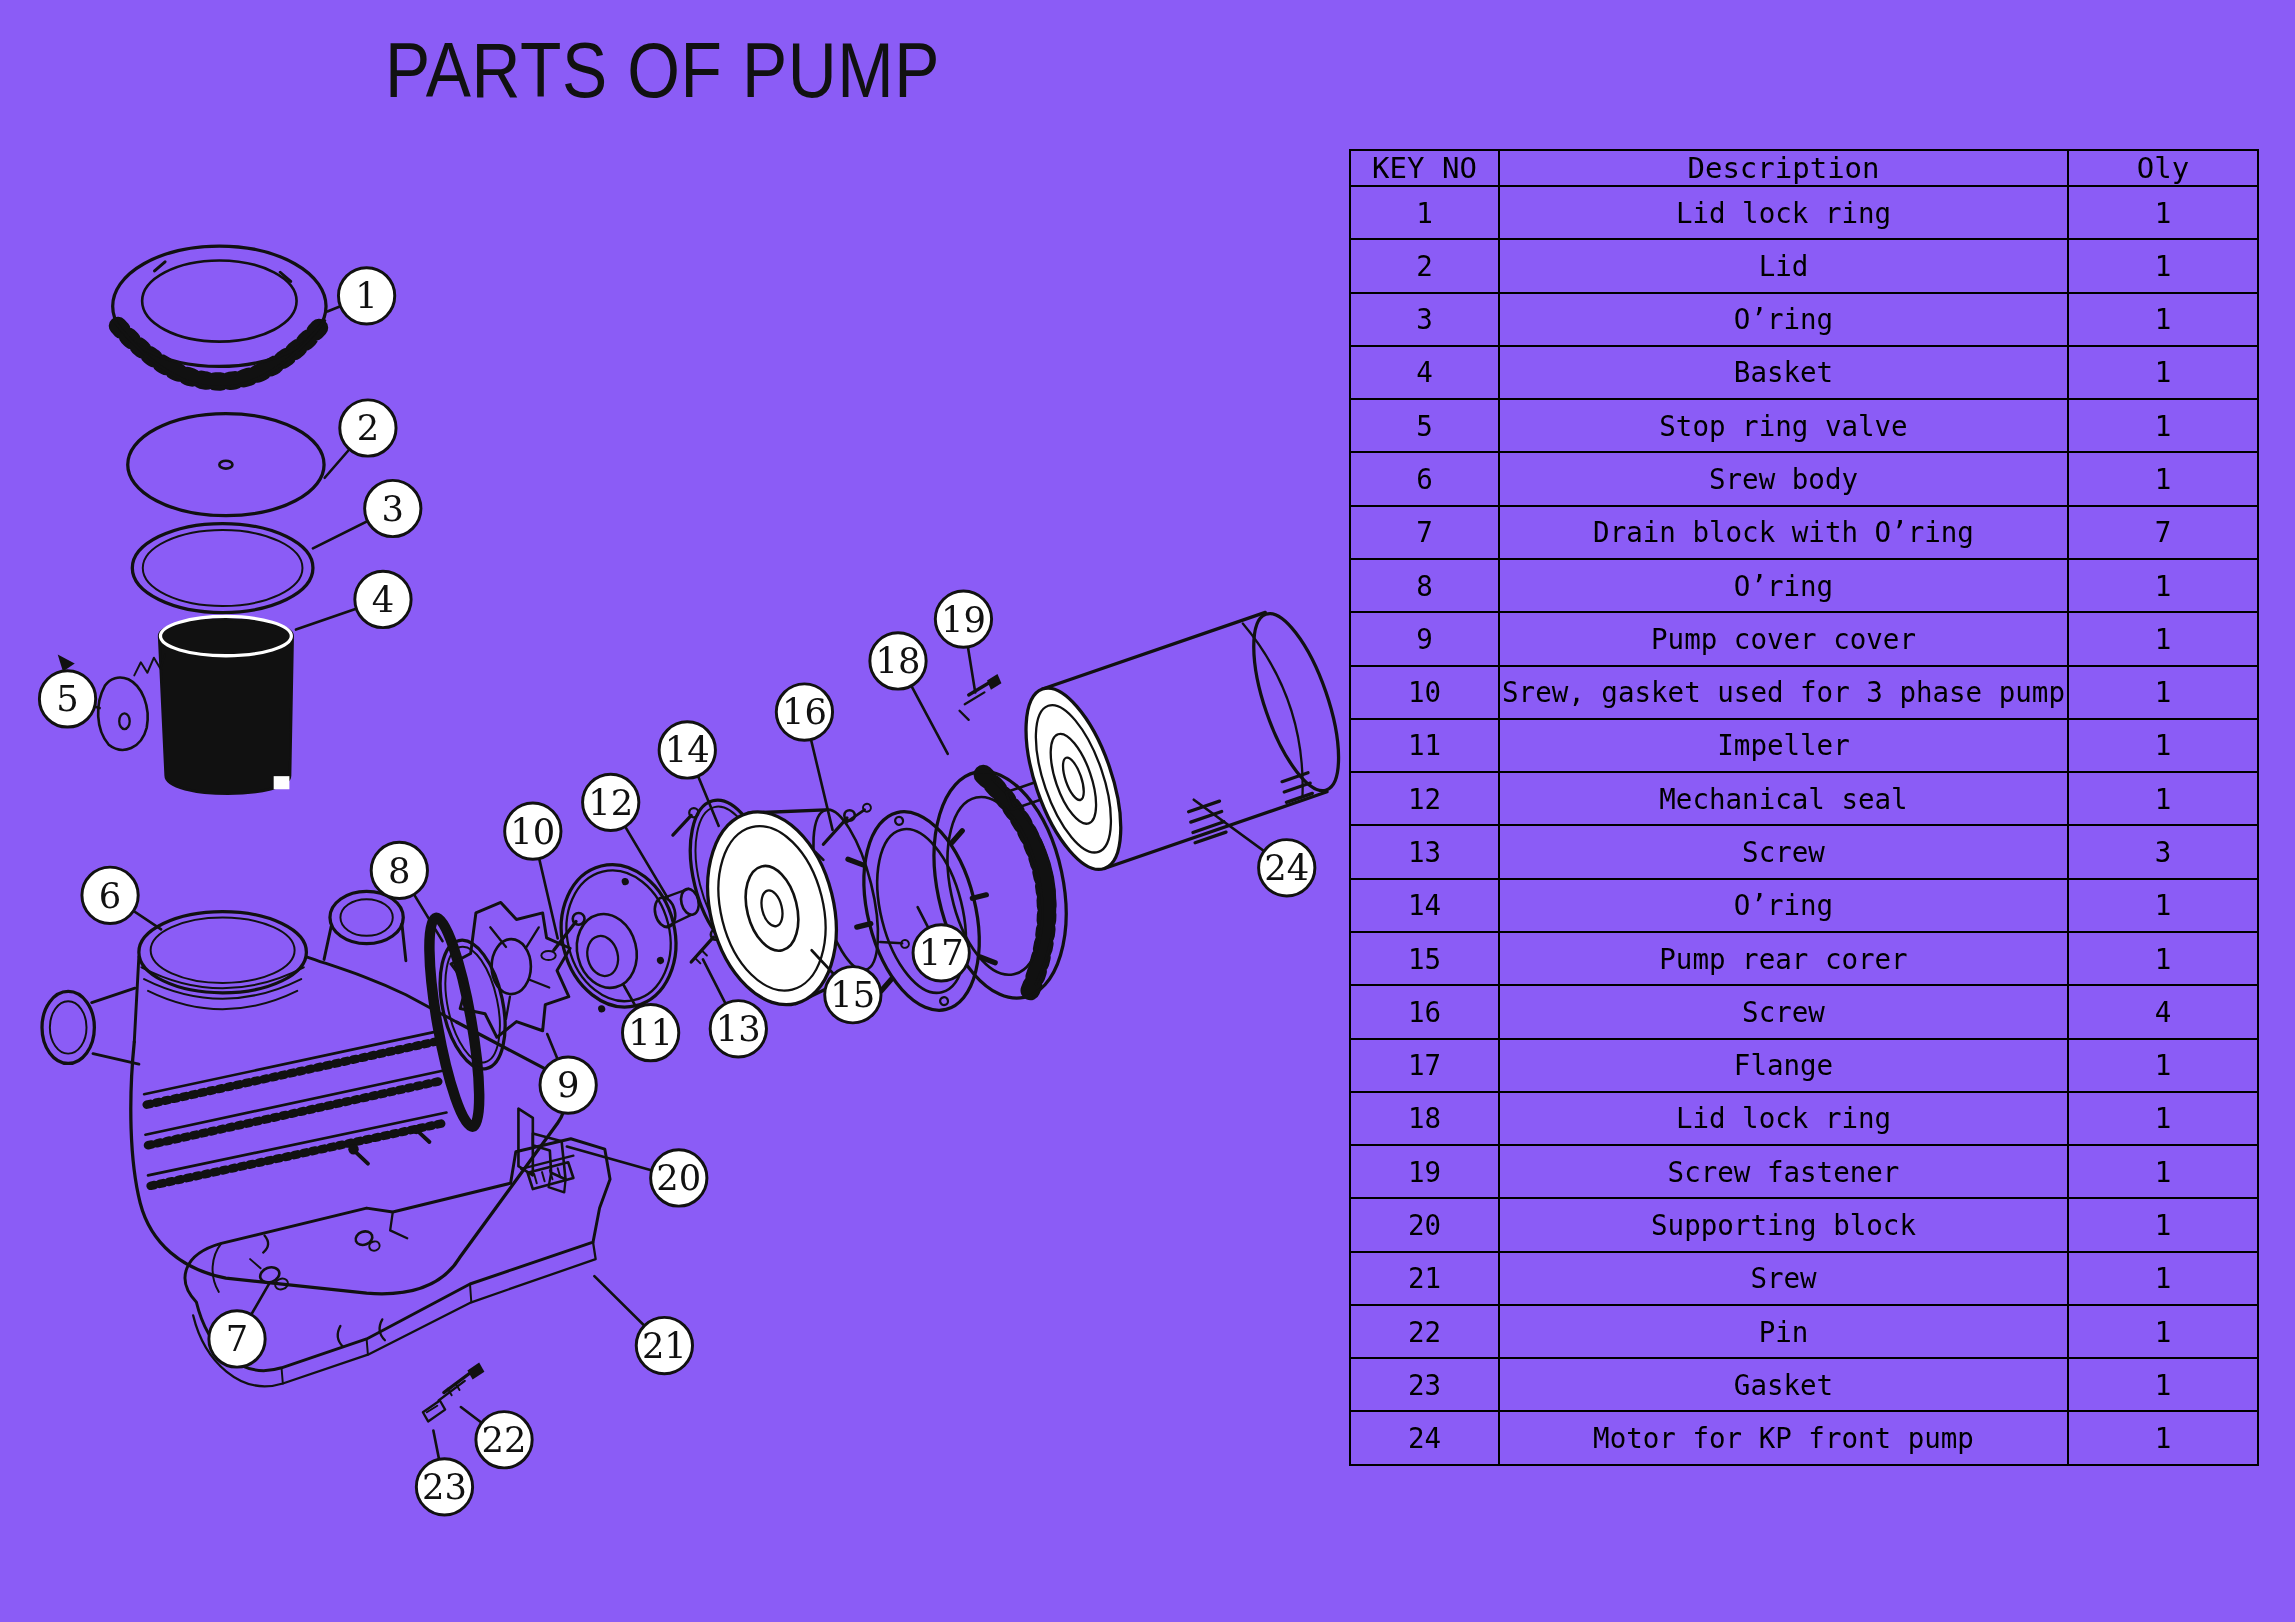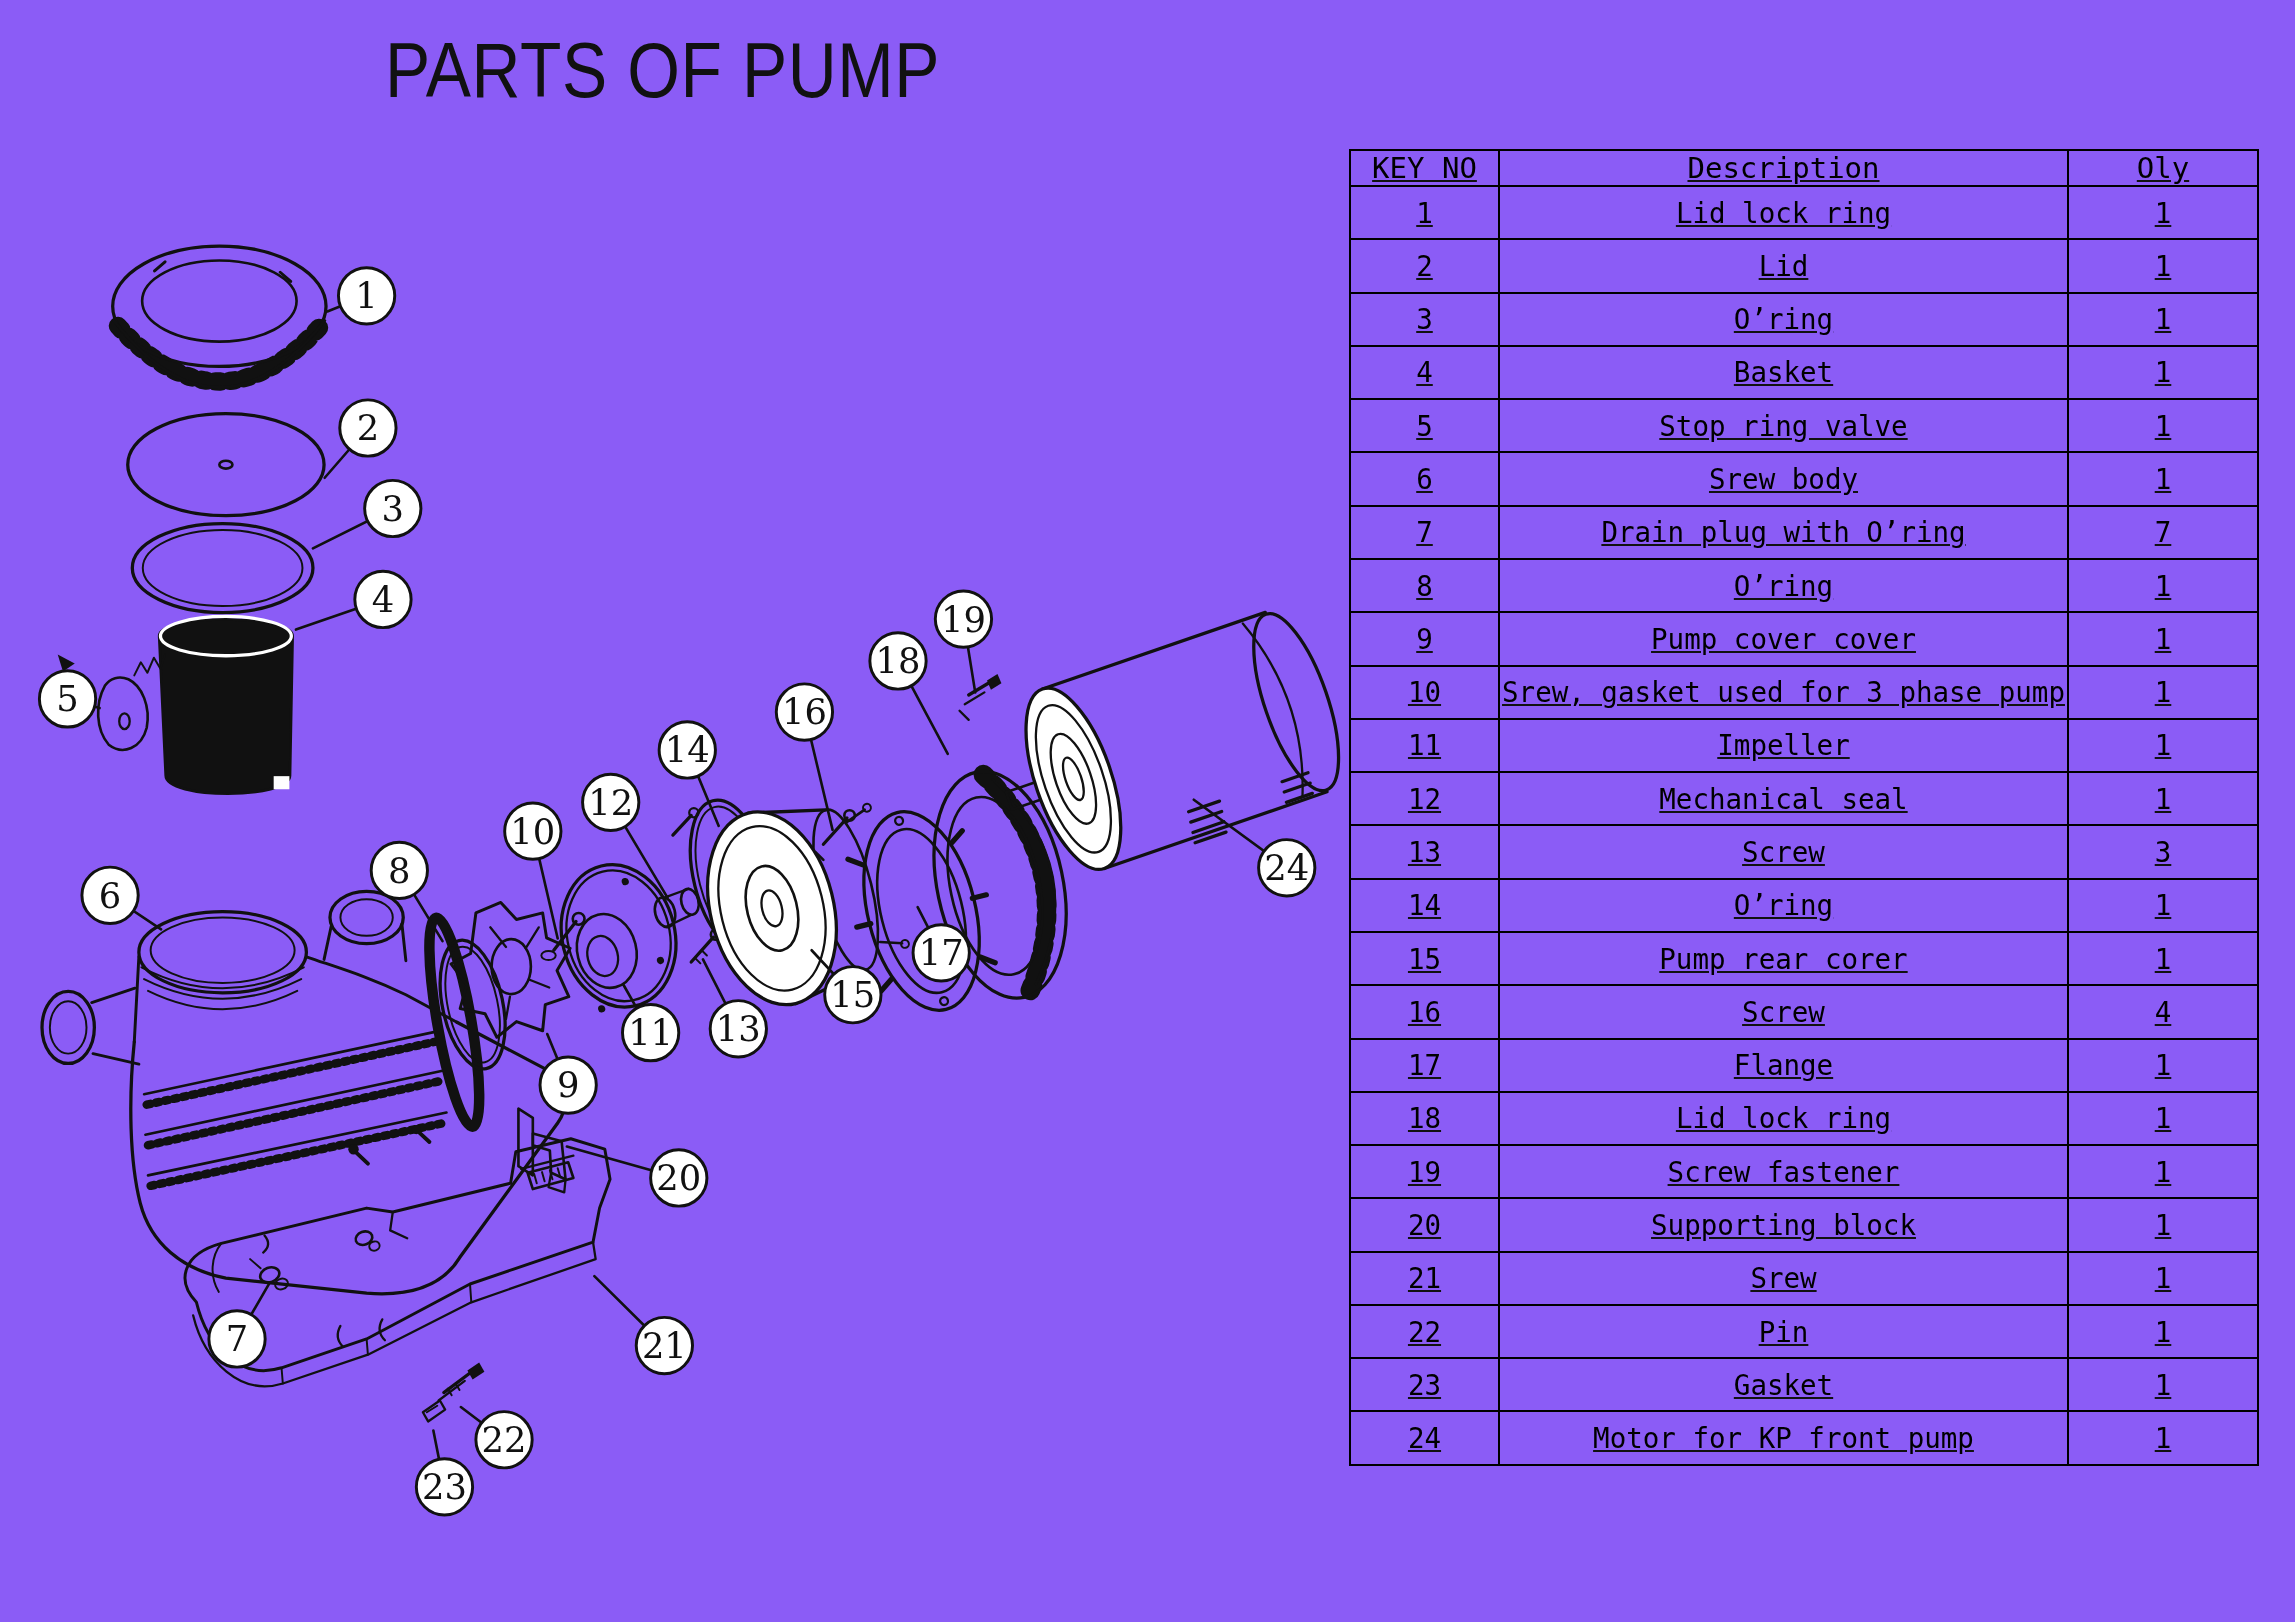--- a/index.html
+++ b/index.html
@@ -1,20 +1,20 @@
 <!DOCTYPE html>
 <html style="font-size:10.5px"><head>
 <meta charset="utf-8">
 <style>
   html,body{margin:0;padding:0;background:#fff;}
   .page{position:relative;width:2295px;height:1623px;background:#8b5cf6;overflow:hidden;
         font-family:"Liberation Sans",sans-serif;color:#111;}
   .title{position:absolute;left:385px;top:26px;font-size:77px;font-weight:400;
          letter-spacing:0.7px;transform:scaleX(0.88);transform-origin:left top;white-space:nowrap;}
-  .tablewrap{position:absolute;left:1349px;top:149px;width:907px;height:1317px;text-decoration:underline;}
+  .tablewrap{position:absolute;left:1349px;top:149px;width:907px;height:1317px;}
   table.parts{border-collapse:collapse;table-layout:fixed;width:907px;height:1317px;
               font-family:"DejaVu Sans Mono","Liberation Mono",monospace;font-size:27.5px;color:#000;}
   table.parts th,table.parts td{border:2.6px solid #000;text-align:center;vertical-align:middle;
               padding:0;overflow:hidden;white-space:nowrap;}
   table.parts th{font-weight:400;font-size:29px;}
   svg#diagram{position:absolute;left:0;top:0;}
   svg text.callout-num{font-family:"DejaVu Serif","Liberation Serif",serif;font-size:54px;fill:#111;}
   .ln{stroke:#111;fill:none;stroke-width:4.5;stroke-linecap:round;stroke-linejoin:round;}
 </style>
 </head>
@@ -393,21 +393,21 @@
             <td>Stop ring valve</td>
             <td>1</td>
           </tr>
           <tr style="height: 53px;">
             <td>6</td>
             <td>Srew body</td>
             <td>1</td>
           </tr>
           <tr style="height: 53px;">
             <td>7</td>
-            <td>Drain plug with O’ring</td>
+            <td>Drain block with O’ring</td>
             <td>7</td>
           </tr>
           <tr style="height: 53px;">
             <td>8</td>
             <td>O’ring</td>
             <td>1</td>
           </tr>
           <tr style="height: 53px;">
             <td>9</td>
             <td>Pump cover cover</td>

